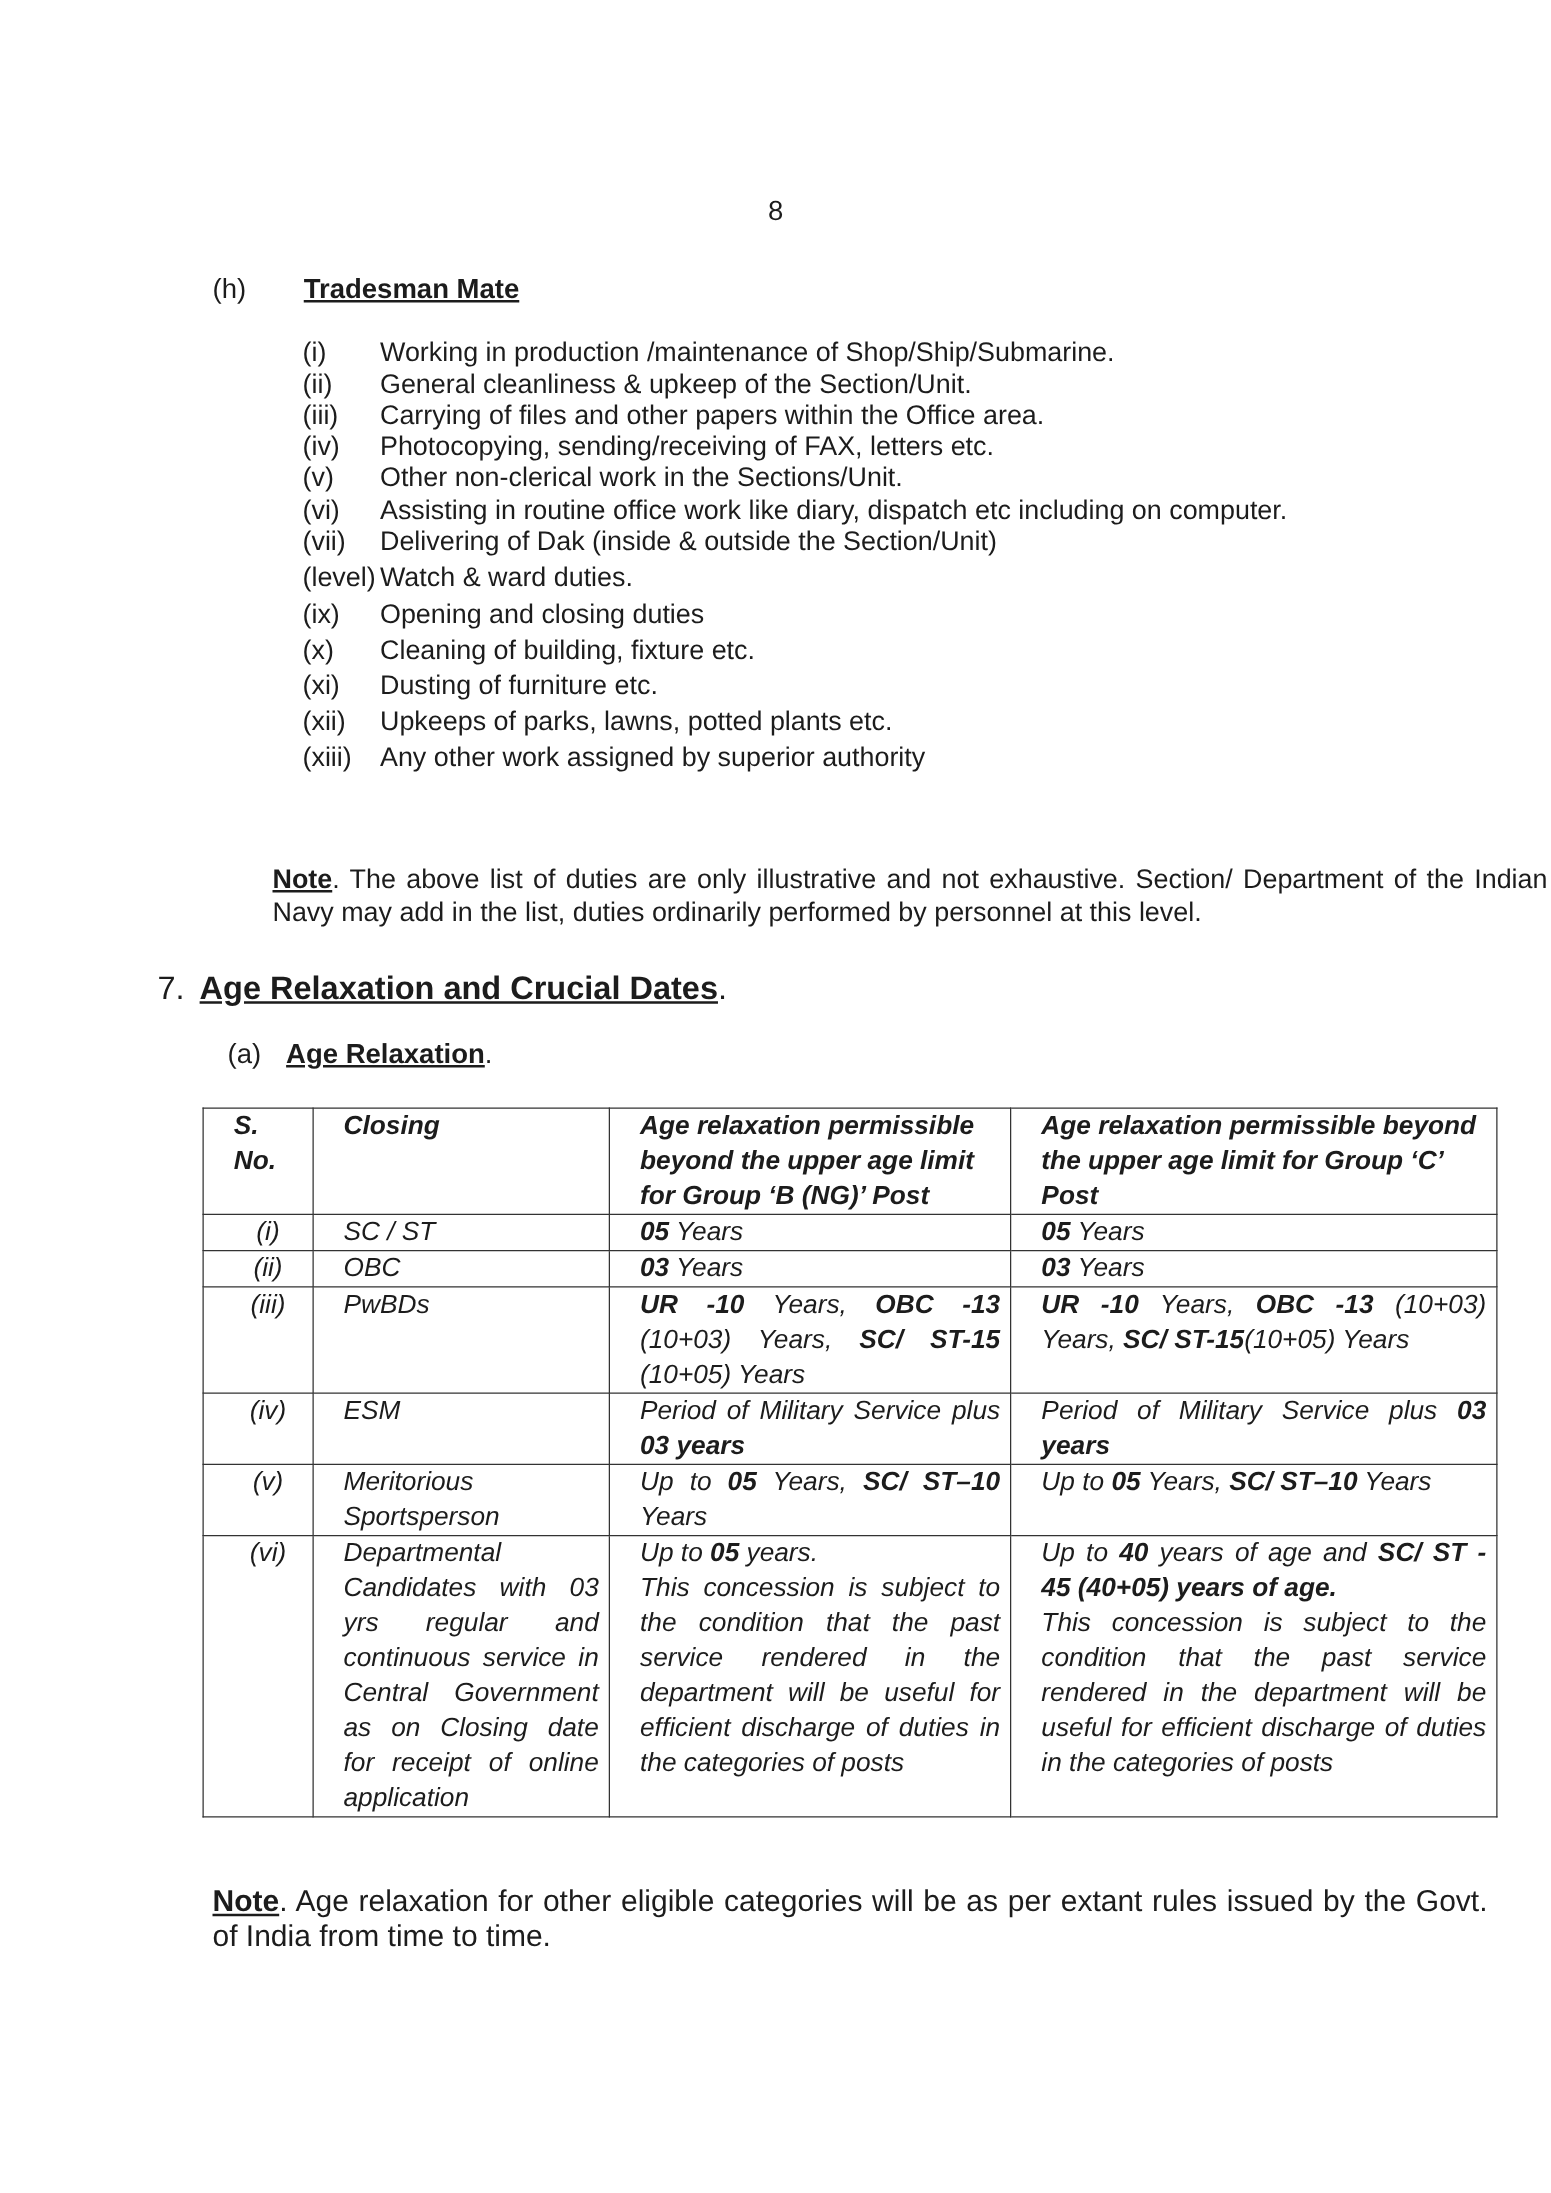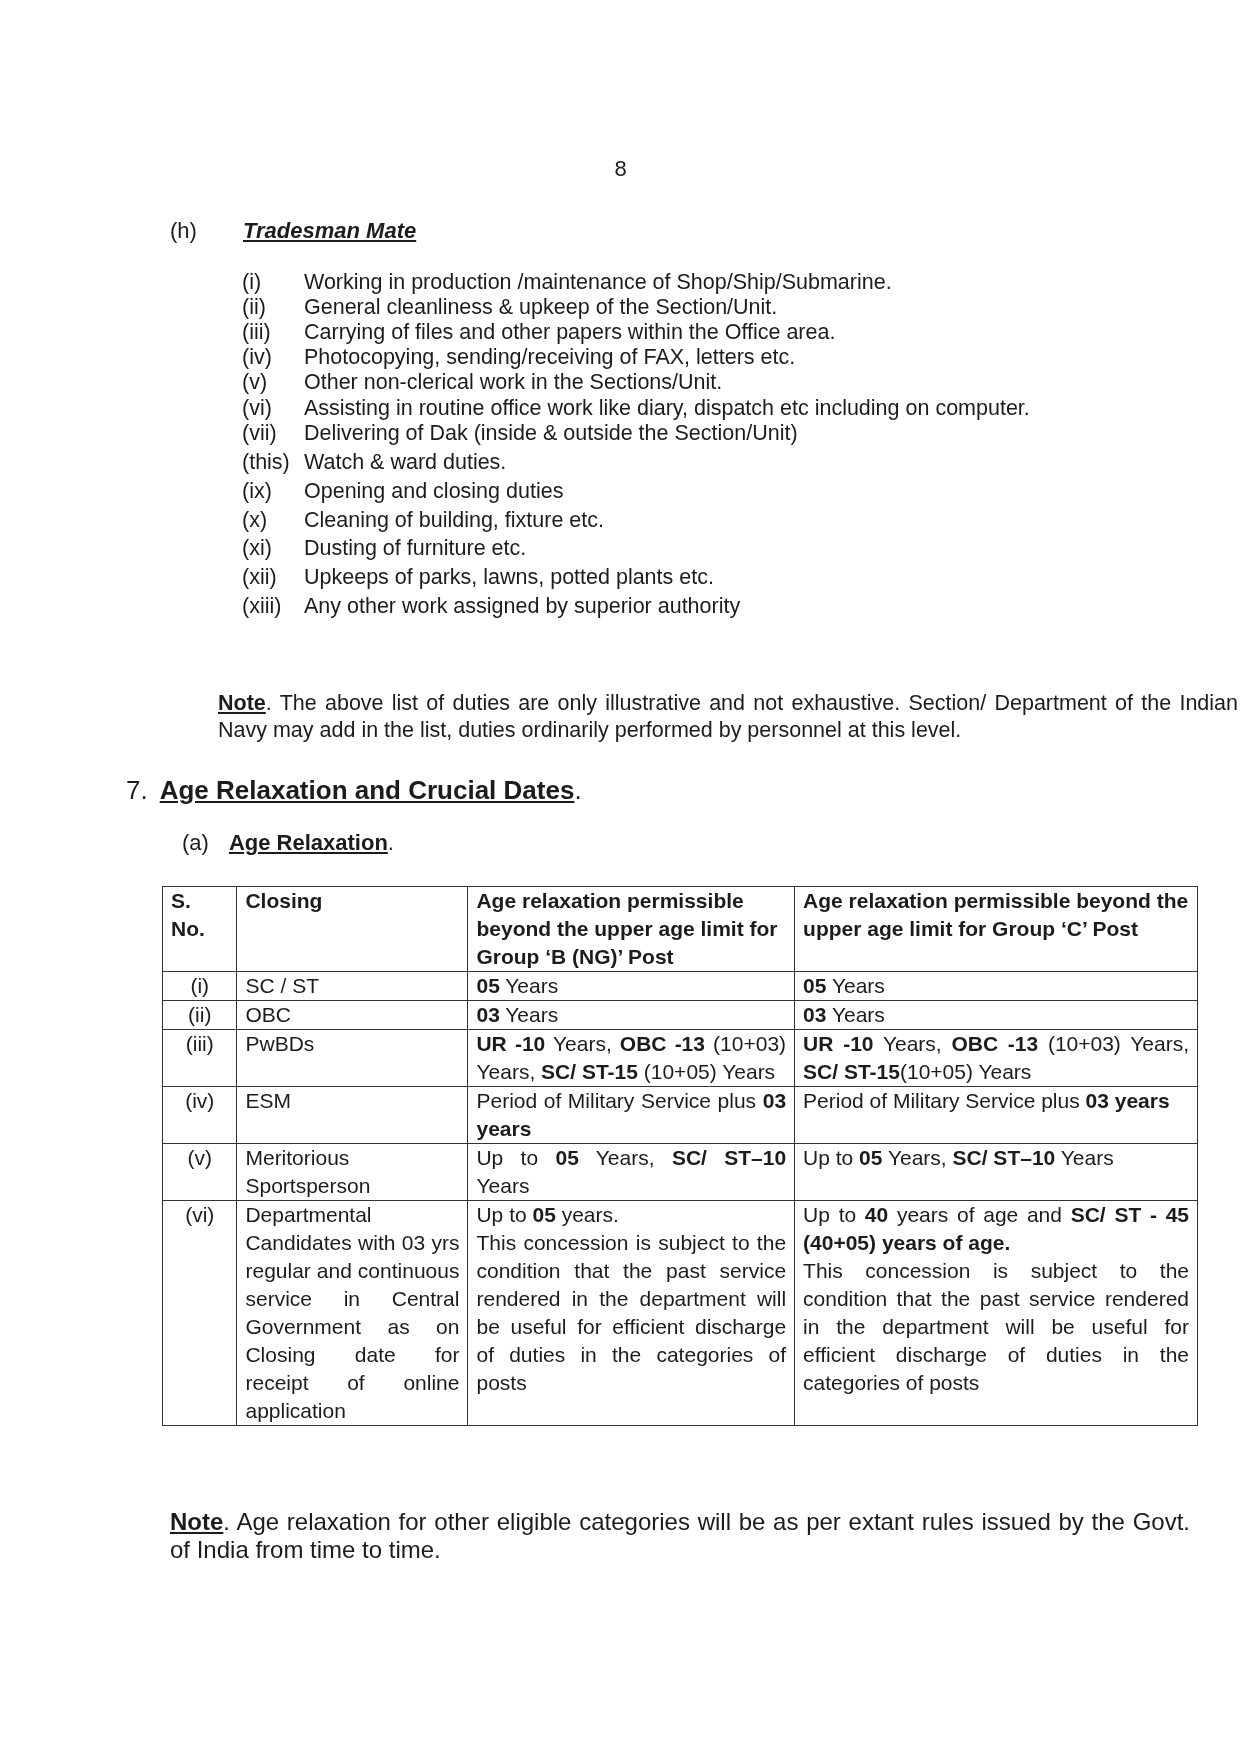--- a/index.html
+++ b/index.html
@@ -1,34 +1,34 @@
 <!DOCTYPE html>
 <html><head>
 <meta charset="utf-8">
 <style>
   html, body { margin:0; padding:0; background:#ffffff; }
   body { width:1241px; height:1754px; position:relative; overflow:hidden;
          font-family:"Liberation Sans", sans-serif; color:#1c1c1c; font-size:21px; }
   .abs { position:absolute; }
   .pagenum { left:0; width:1241px; text-align:center; top:156px; font-size:22px; }
   .h-label { left:170px; top:218px; font-size:22px; }
-  .h-title { left:243px; top:218px; font-size:22px; font-weight:bold; text-decoration:underline;font-style:italic; }
+  .h-title { left:243px; top:218px; font-size:22px; font-weight:bold; text-decoration:underline; }
   .duties { left:242px; top:270px; list-style:none; margin:0; padding:0; }
   .duty { position:absolute; left:0; white-space:nowrap; font-size:21.5px; }
   .duty .num { position:absolute; left:0; }
   .duty .txt { position:absolute; left:62px; }
   .note1 { left:170px; top:690px; width:1020px; font-size:21.5px; line-height:27px; text-align:justify;margin-left:48px; }
   .u { text-decoration:underline; font-weight:bold; }
   .sec7 { left:126px; top:775px; font-size:26px; }
   .sec7 .ttl { font-weight:bold; text-decoration:underline; margin-left:12px; }
   .suba { left:182px; top:830px; font-size:22px; }
   .suba .ttl { font-weight:bold; text-decoration:underline; margin-left:20px; }
   table.relax { position:absolute; left:162px; top:886px; width:1036px; border-collapse:collapse;
                 font-size:21px; line-height:28px; }
-  table.relax td, table.relax th { border:1.5px solid #333; vertical-align:top; padding:0 8px 0 8px; }
+  table.relax td, table.relax th { border:1.5px solid #333; vertical-align:top; padding:0 8px 0 24px;font-style:italic; }
   table.relax th { font-weight:bold; }
   .c1 { width:58px; text-align:center; }
   .c2 { width:216px; text-align:left; }
   .c3 { width:314px; }
   .c4 { width:392px; }
   .center { text-align:left; }
   .just { text-align:justify; }
   th.c1, th.c2 { text-align:left; }
   .note2 { left:170px; top:1508px; width:1020px; font-size:24px; line-height:28px; text-align:justify; }
   b { font-weight:bold; }
@@ -64,21 +64,21 @@
     </div>
     <div class="duty" style="top: 126px;">
       <span class="num">(vi)</span>
       <span class="txt">Assisting in routine office work like diary, dispatch etc including on computer.</span>
     </div>
     <div class="duty" style="top: 151px;">
       <span class="num">(vii)</span>
       <span class="txt">Delivering of Dak (inside &amp; outside the Section/Unit)</span>
     </div>
     <div class="duty" style="top: 180px;">
-      <span class="num">(this)</span>
+      <span class="num">(level)</span>
       <span class="txt">Watch &amp; ward duties.</span>
     </div>
     <div class="duty" style="top: 209px;">
       <span class="num">(ix)</span>
       <span class="txt">Opening and closing duties</span>
     </div>
     <div class="duty" style="top: 238px;">
       <span class="num">(x)</span>
       <span class="txt">Cleaning of building, fixture etc.</span>
     </div>

